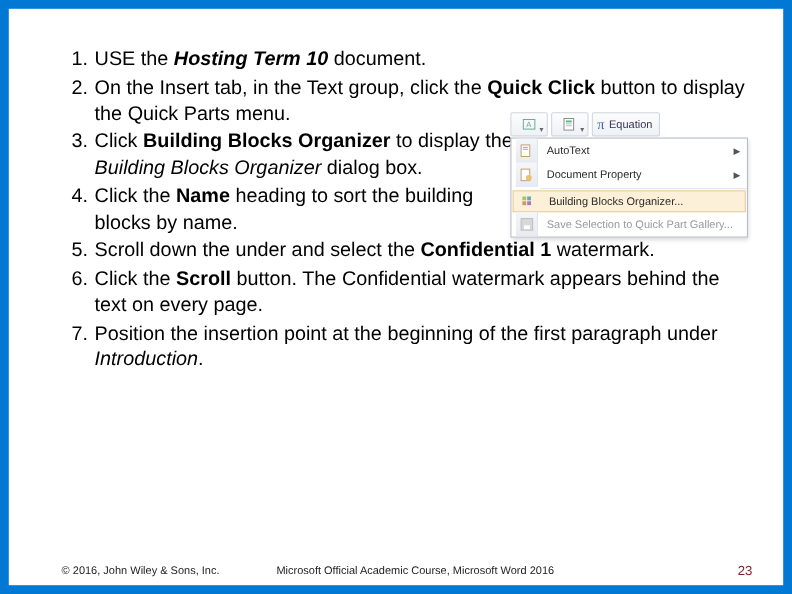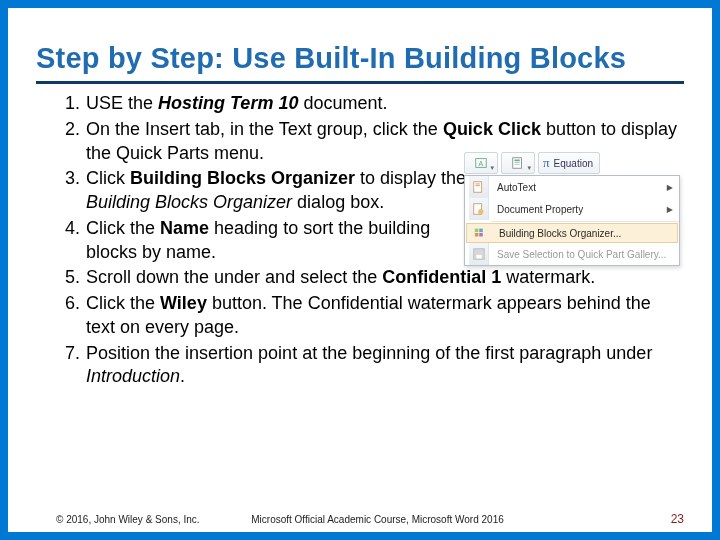--- a/index.html
+++ b/index.html
@@ -112,30 +112,29 @@
     font-size: 10px; color: #222; margin-left: 20px;
   }
   .footer .mid { position: absolute; left: 15px; right: 0; text-align: center; }
   .footer .pg { margin-left: auto; color: #7f1d1d; font-size: 12px; }
 </style>
 </head>
 <body>
 
 <div class="frame">
   <div class="inner">
-    <h1 class="title">Step by Step: Use Built-In Building Blocks</h1>
 
     <div class="content">
       <ol class="steps">
           <li><span class="num">1.</span><span>USE the </span><span class="ib">Hosting Term 10</span><span> document.</span></li>
           <li><span class="num">2.</span><span>On the Insert tab, in the Text group, click the </span><span class="b">Quick Click</span><span> button to display the Quick Parts menu.</span></li>
           <li style="padding-right: 210px;"><span class="num">3.</span><span>Click </span><span class="b">Building Blocks Organizer</span><span> to display the </span><span class="i">Building Blocks Organizer</span><span> dialog box.</span></li>
           <li style="padding-right: 210px;"><span class="num">4.</span><span>Click the </span><span class="b">Name</span><span> heading to sort the building blocks by name.</span></li>
           <li><span class="num">5.</span><span>Scroll down the under and select the </span><span class="b">Confidential 1</span><span> watermark.</span></li>
-          <li><span class="num">6.</span><span>Click the </span><span class="b">Wiley</span><span> button. The Confidential watermark appears behind the text on every page.</span></li>
+          <li><span class="num">6.</span><span>Click the </span><span class="b">Scroll</span><span> button. The Confidential watermark appears behind the text on every page.</span></li>
           <li><span class="num">7.</span><span>Position the insertion point at the beginning of the first paragraph under </span><span class="i">Introduction</span><span>.</span></li>
         </ol>
 
       <div class="qp-wrap">
         <div class="qp-ribbon">
           <div class="ribbon-btn ribbon-drop">
             <svg class="ic" viewBox="0 0 16 16">
                 <rect x="2" y="3" width="12" height="10" fill="none" stroke="#6a8" stroke-width="1"></rect>
                 <text x="5" y="11" font-size="8" fill="#6a8">A</text>
               </svg>

